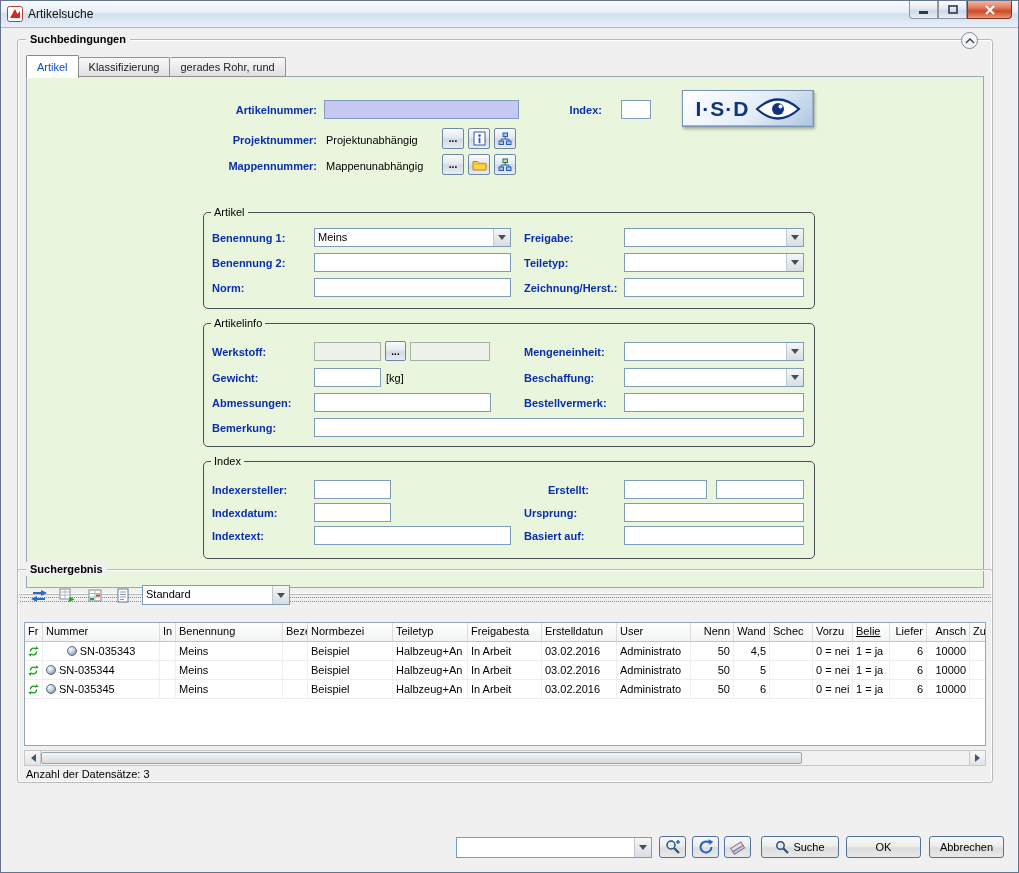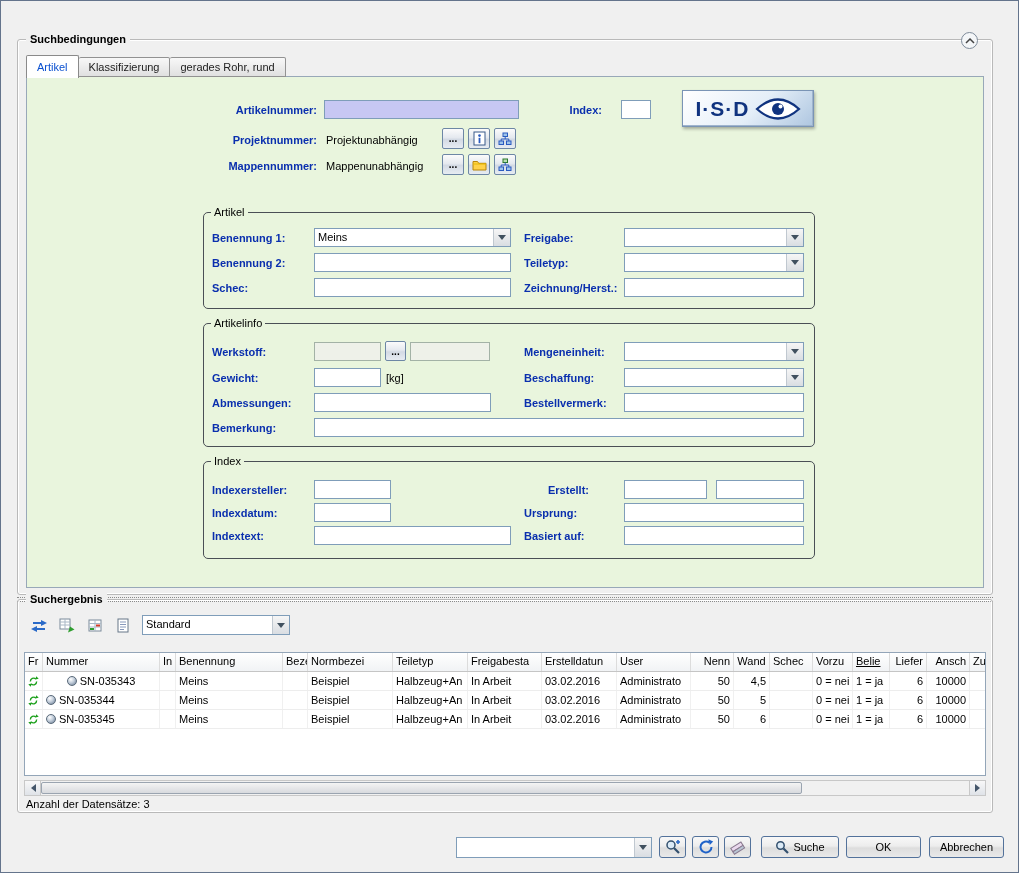--- a/index.html
+++ b/index.html
@@ -108,20 +108,46 @@
     display:flex; align-items:center; justify-content:center; gap:4px; padding:0; }
 
   .splitter { position:absolute; left:16px; top:596px; width:976px; height:5px;
     border-top:1px dotted #8a8a8a; border-bottom:1px dotted #8a8a8a; }
 </style>
 </head>
 <body>
 
 <div class="window">
 
+  <div class="titlebar">
+    <span style="display:flex;">
+      <svg width="16" height="16">
+          <rect x="0.5" y="0.5" width="15" height="15" rx="2" fill="#fff" stroke="#b04030"></rect>
+          <path d="M3 12 L8 3 L10.5 8 L13 5 V12 Z" fill="#d42a1e"></path>
+        </svg>
+    </span>
+    <span class="title">Artikelsuche</span>
+    <div class="winbtns">
+      <button class="winbtn first">
+          <svg width="9" height="9">
+            <rect x="0" y="6" width="9" height="3" fill="#2a3a52"></rect>
+          </svg>
+        </button>
+      <button class="winbtn">
+          <svg width="10" height="9">
+            <rect x="1" y="1" width="8" height="7" fill="none" stroke="#2a3a52" stroke-width="1.6"></rect>
+          </svg>
+        </button>
+      <button class="winbtn close">
+          <svg width="10" height="10">
+            <path d="M1 1 L9 9 M9 1 L1 9" stroke="#fff" stroke-width="2"></path>
+          </svg>
+        </button>
+    </div>
+  </div>
 
   <div class="fieldset" style="left:16px; top:38px; width:976px; height:556px;">
     <span class="flegend">Suchbedingungen</span>
     <button class="collapse-btn">
       <svg width="10" height="6">
           <path d="M1 5 L5 1 L9 5" stroke="#444" fill="none" stroke-width="1.5"></path>
         </svg>
     </button>
 
     <div class="tabs">
@@ -204,21 +230,21 @@
         <span class="blabel" style="left:8px; top:44px;">Benennung 2:</span>
         <input class="input" style="left: 110px; top: 40px; width: 197px;" value="">
         <span class="blabel" style="left:320px; top:44px;">Teiletyp:</span>
         <div class="combo" style="left:420px; top:40px; width:180px;">
           <span class="cval"></span>
           <span class="cbtn">
               <i class="darr"></i>
             </span>
         </div>
 
-        <span class="blabel" style="left:8px; top:69px;">Schec:</span>
+        <span class="blabel" style="left:8px; top:69px;">Norm:</span>
         <input class="input" style="left: 110px; top: 65px; width: 197px;" value="">
         <span class="blabel" style="left:320px; top:69px;">Zeichnung/Herst.:</span>
         <input class="input" style="left: 420px; top: 65px; width: 180px;" value="">
       </div>
 
       <div class="gbox" style="left:176px; top:246px; width:612px; height:124px;">
         <span class="glegend">Artikelinfo</span>
 
         <span class="blabel" style="left:8px; top:22px;">Werkstoff:</span>
         <input class="input dis" style="left: 110px; top: 18px; width: 67px;" value="">
@@ -270,21 +296,21 @@
         <input class="input" style="left: 110px; top: 64px; width: 197px;" value="">
         <span class="blabel" style="left:320px; top:68px;">Basiert auf:</span>
         <input class="input" style="left: 420px; top: 64px; width: 180px;" value="">
       </div>
 
     </div>
   </div>
 
   <div class="splitter"></div>
 
-  <div class="fieldset" style="left:16px; top:598px; width:976px; height:214px;">
+  <div class="fieldset" style="left:16px; top:568px; width:976px; height:214px;">
     <span class="flegend">Suchergebnis</span>
 
     <button class="toolbtn" style="left:8px; top:14px;">
       <svg width="16" height="14">
           <path d="M2 4 h9" stroke="#2a6ac8" stroke-width="2" fill="none"></path>
           <path d="M10 1 l6 3 -6 3 Z" fill="#2a6ac8"></path>
           <path d="M14 10 H5" stroke="#2a6ac8" stroke-width="2" fill="none"></path>
           <path d="M6 7 l-6 3 6 3 Z" fill="#2a6ac8"></path>
         </svg>
     </button>

